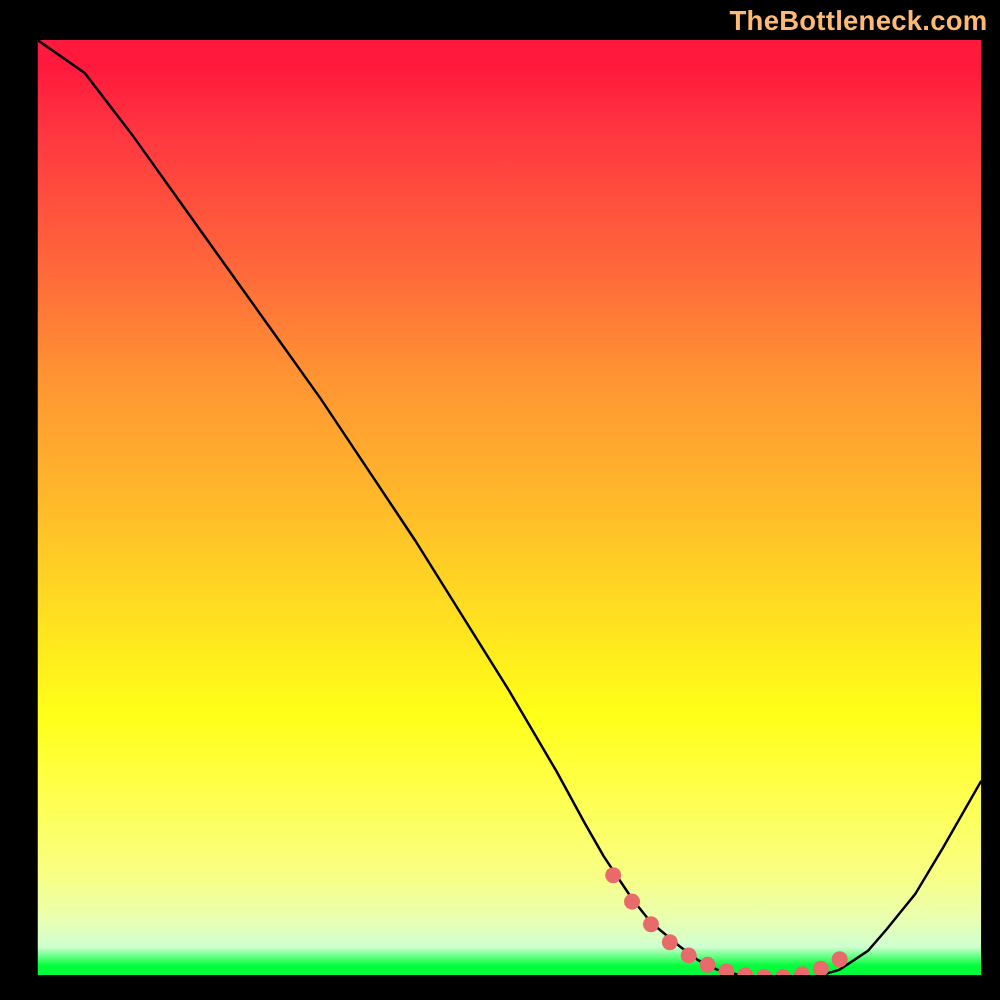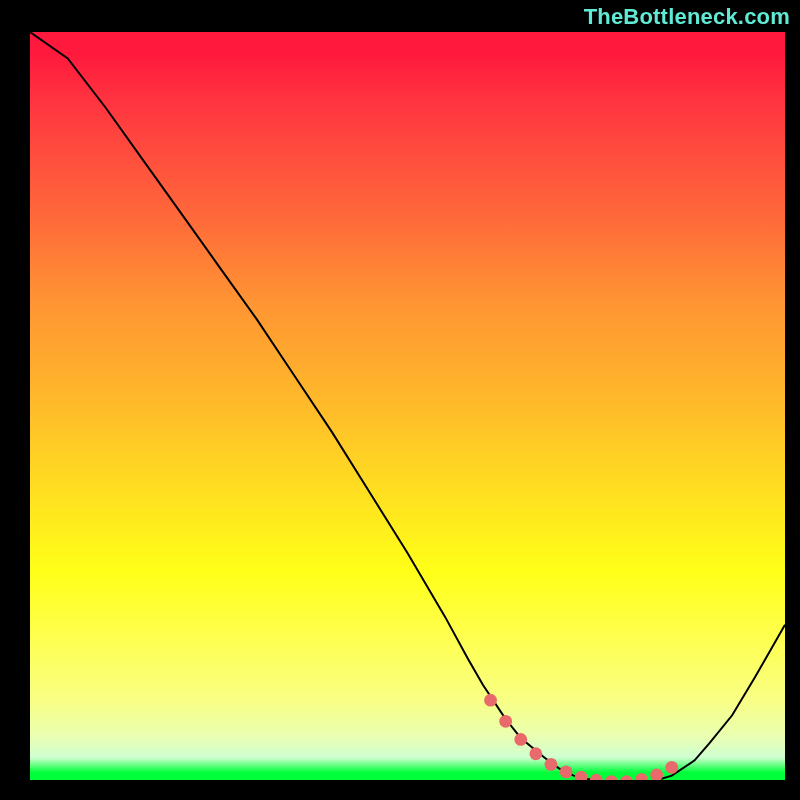--- a/index.html
+++ b/index.html
@@ -8,21 +8,21 @@
     height: 800px;
     background: #000;
     position: relative;
     font-family: Arial, sans-serif;
     overflow: hidden;
   }
   .watermark {
     position: absolute;
     top: 4px;
     right: 10px;
-    color: #5eead4;
+    color: #fdba74;
     font-size: 22px;
     font-weight: 600;
     z-index: 20;
     letter-spacing: 0.2px;
   }
   .plot-frame {
     position: absolute;
     left: 30px;
     right: 15px;
     top: 32px;

